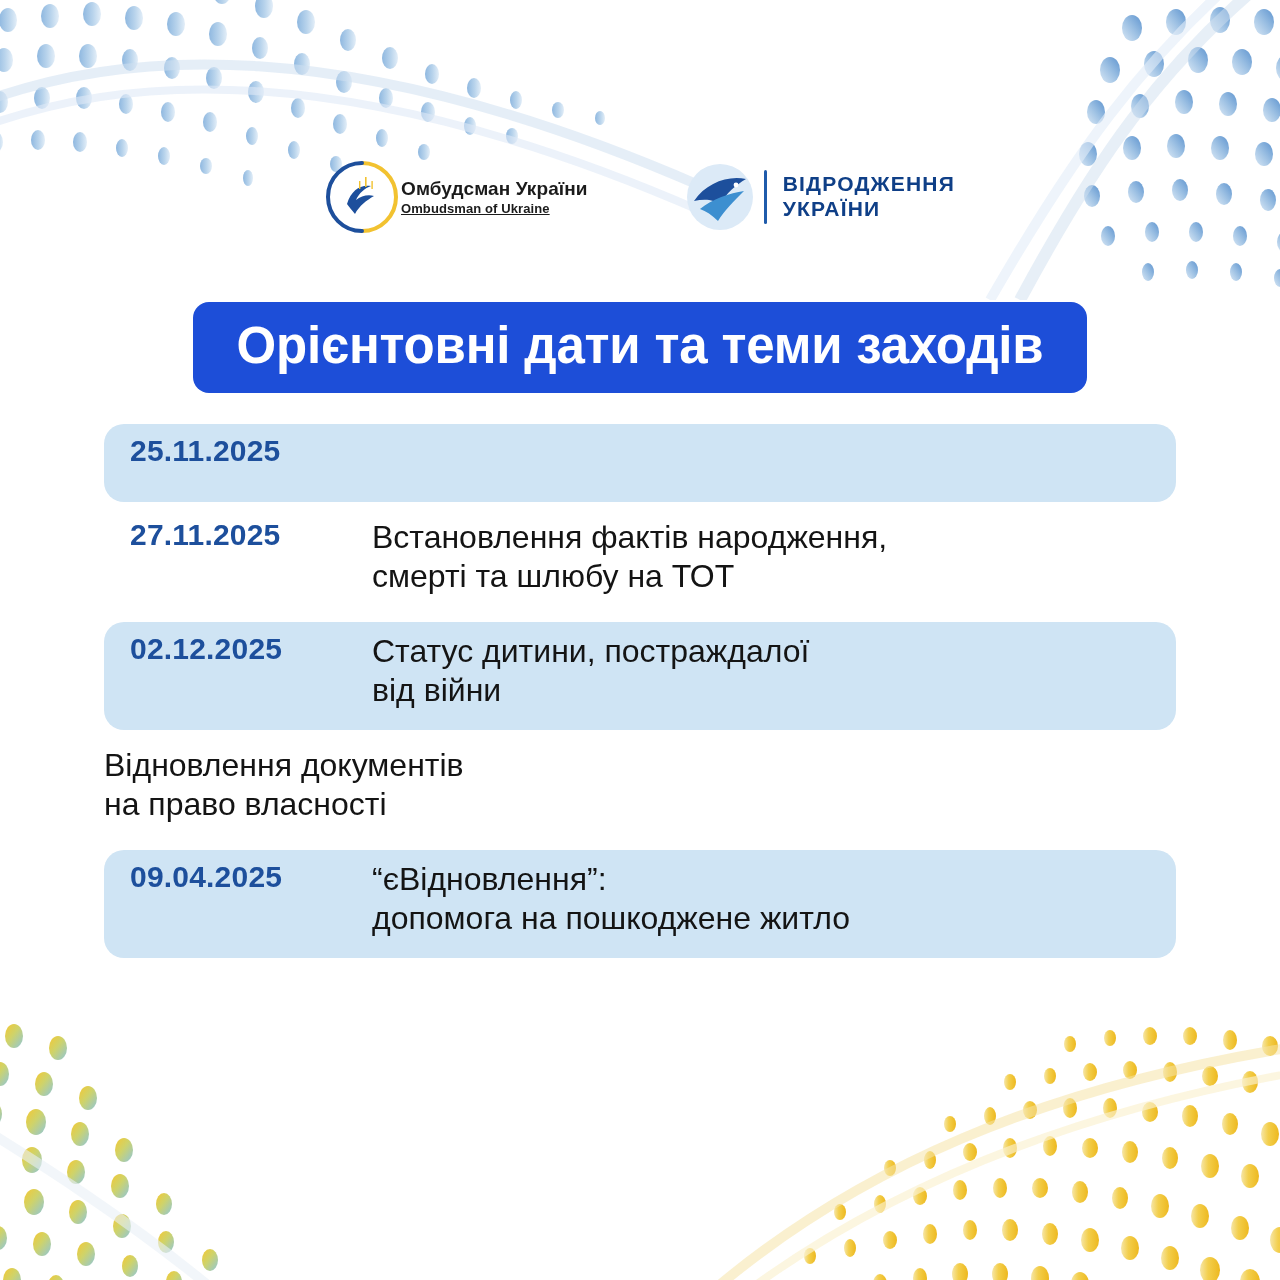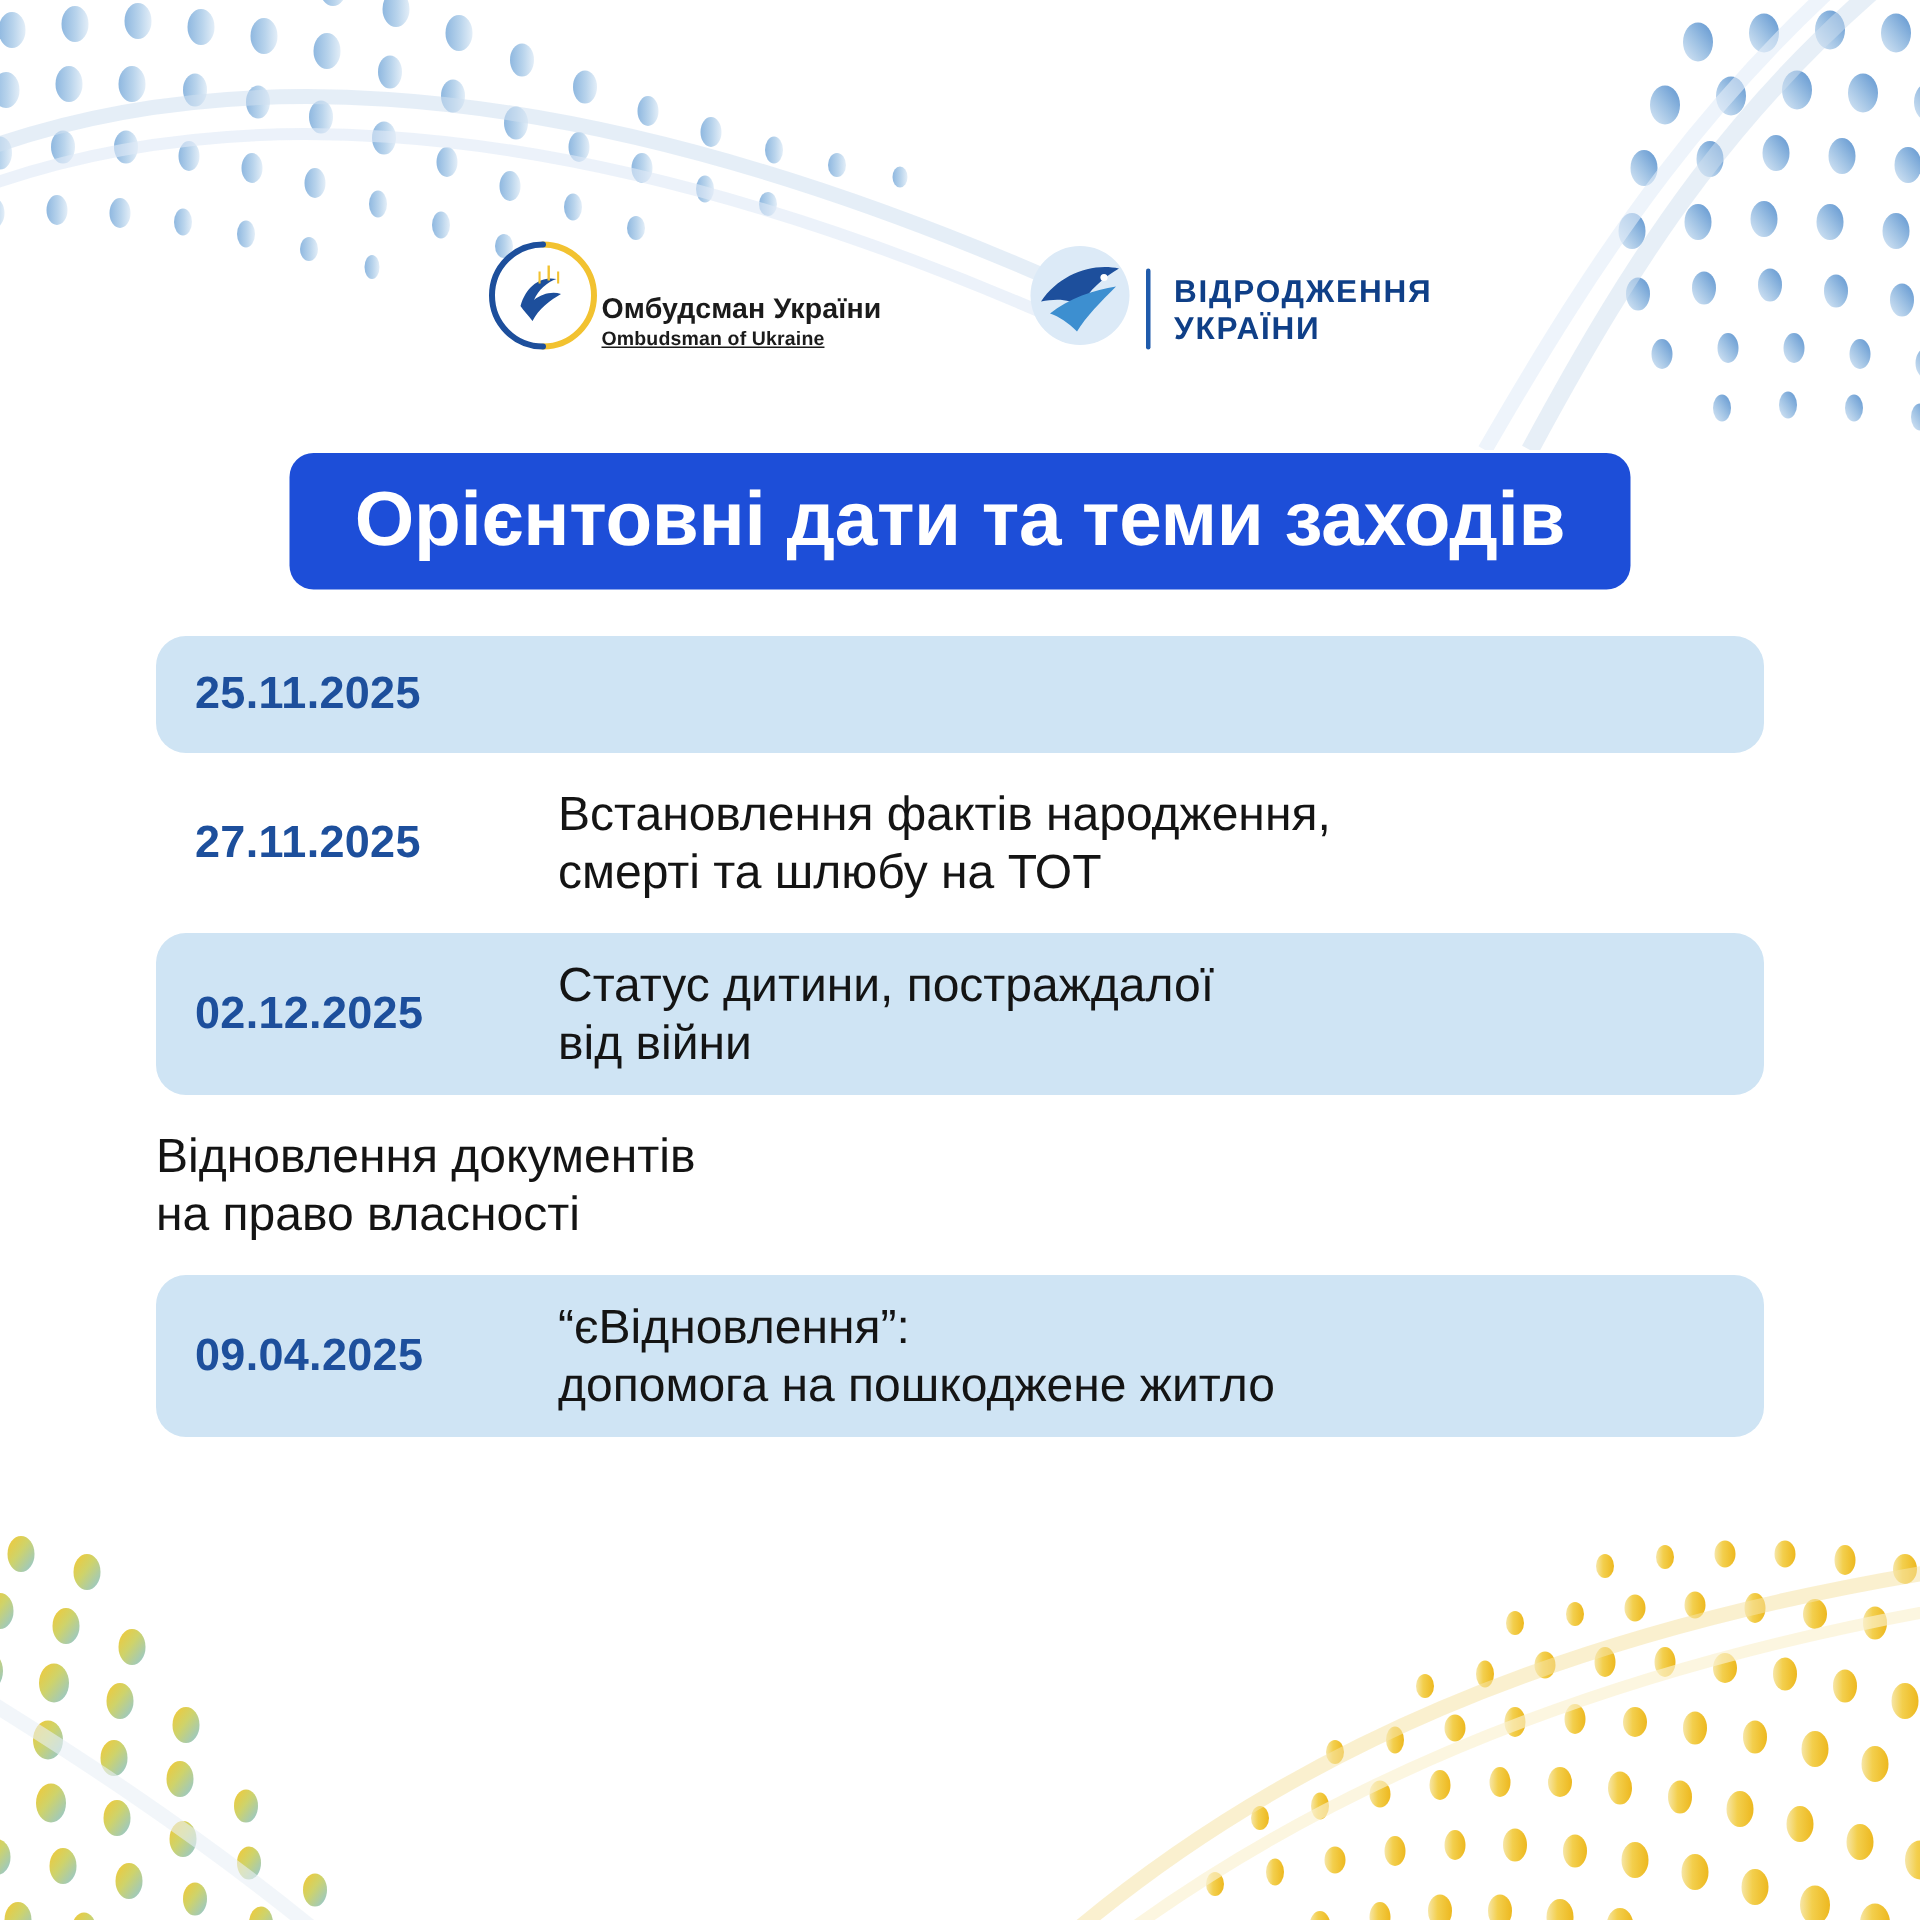--- a/index.html
+++ b/index.html
@@ -34,21 +34,21 @@
     left: 0;
     width: 100%;
     display: flex;
     justify-content: center;
     align-items: center;
     gap: 96px;
     z-index: 3;
   }
   .logo-block {
     display: flex;
-    align-items: flex-end;
+    align-items: center;
     gap: 2px;
   }
   .logo-mark-ombudsman {
     width: 74px;
     height: 74px;
     position: relative;
     flex: 0 0 auto;
   }
   .logo-text-om {
     display: flex;
@@ -118,21 +118,20 @@
   
   .schedule {
     position: absolute;
     top: 424px;
     left: 104px;
     width: 1072px;
     z-index: 3;
   }
   .row {
     display: flex;
-    align-items: center;
     border-radius: 20px;
     min-height: 78px;
     padding: 10px 0;
     margin-bottom: 6px;
   }
   .row.striped { background: #cfe4f4; }
   .row.plain { background: transparent; }
   .row-date {
     flex: 0 0 268px;
     padding-left: 26px;

